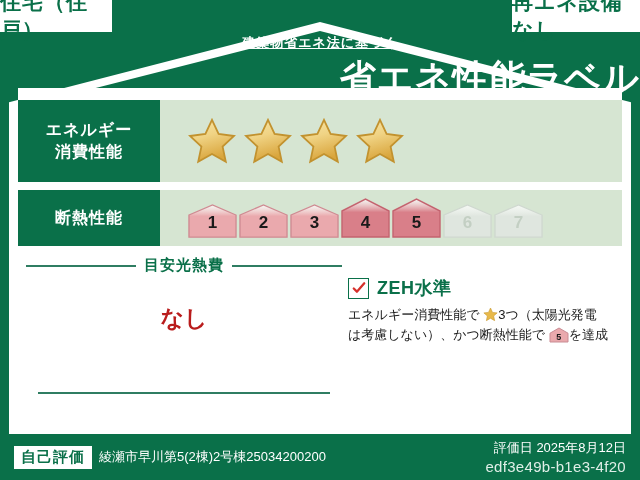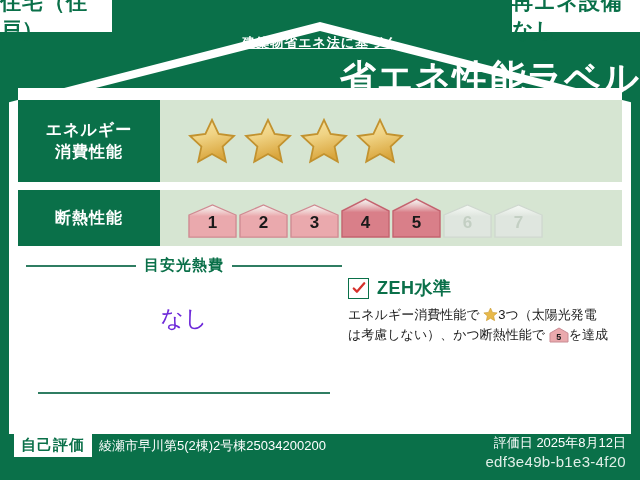--- a/index.html
+++ b/index.html
@@ -138,22 +138,22 @@
   .cost-head{
     display:flex;align-items:center;gap:8px;
     color:#0a7049;font-weight:bold;font-size:15px;
     letter-spacing:1px;
   }
   .cost-head .rule{
     flex:1 1 auto;height:2px;background:#2f7d62;
   }
   .cost-value{
     text-align:center;
-    color:#6d28d9;
-    font-size:23px;font-weight:normal;
+    color:#b91c1c;
+    font-size:23px;font-weight:bold;
     margin-top:28px;
   }
   .cost-rule-bottom{
     position:absolute;left:12px;width:292px;top:136px;
     height:2px;background:#2f7d62;
   }
 
   #zeh-col{
     position:absolute;left:330px;top:20px;right:8px;
   }
@@ -191,21 +191,21 @@
     text-align:center;font-size:9px;color:#1a1a1a;font-weight:bold;
     line-height:1.2;
   }
 
   
   #footer{
     position:absolute;
     left:0;right:0;bottom:0;height:46px;
     background:#0a7049;
     z-index:8;
-    display:flex;align-items:flex-start;
+    display:flex;align-items:center;
   }
   #footer-left{
     display:flex;align-items:center;gap:7px;
     margin-left:14px;
   }
   .self-eval{
     background:#ffffff;color:#0a7049;
     font-weight:bold;font-size:15px;letter-spacing:1px;
     padding:2px 7px;
   }

